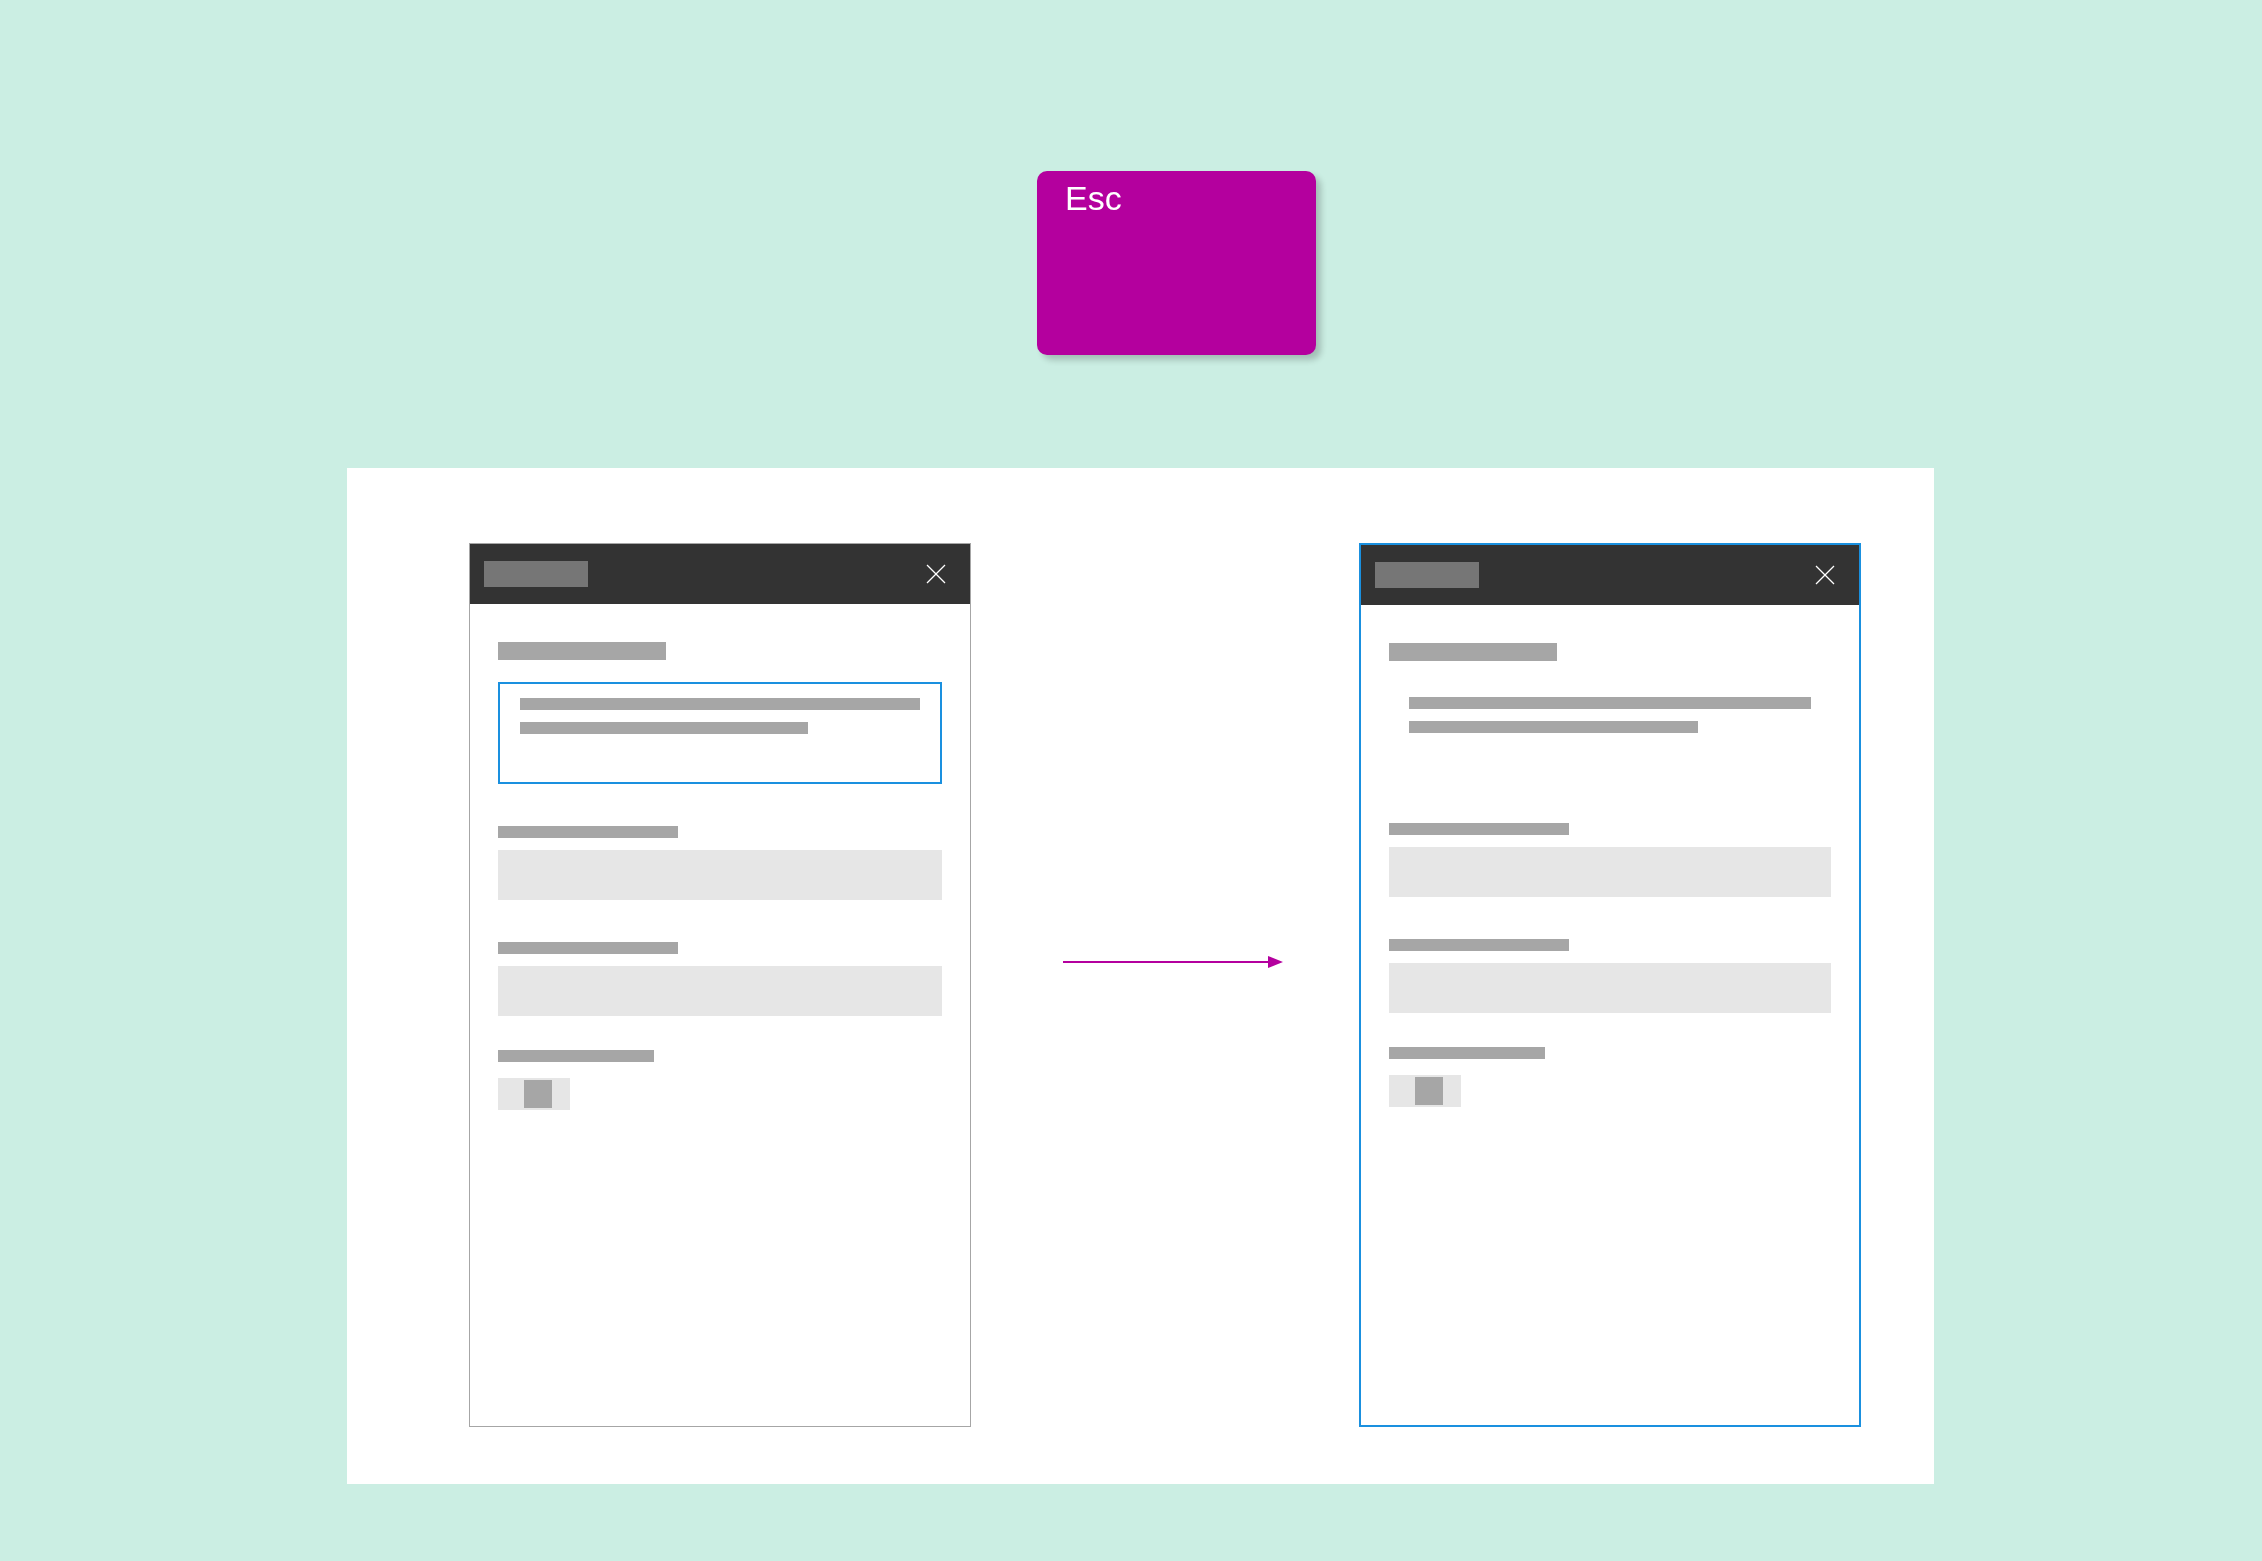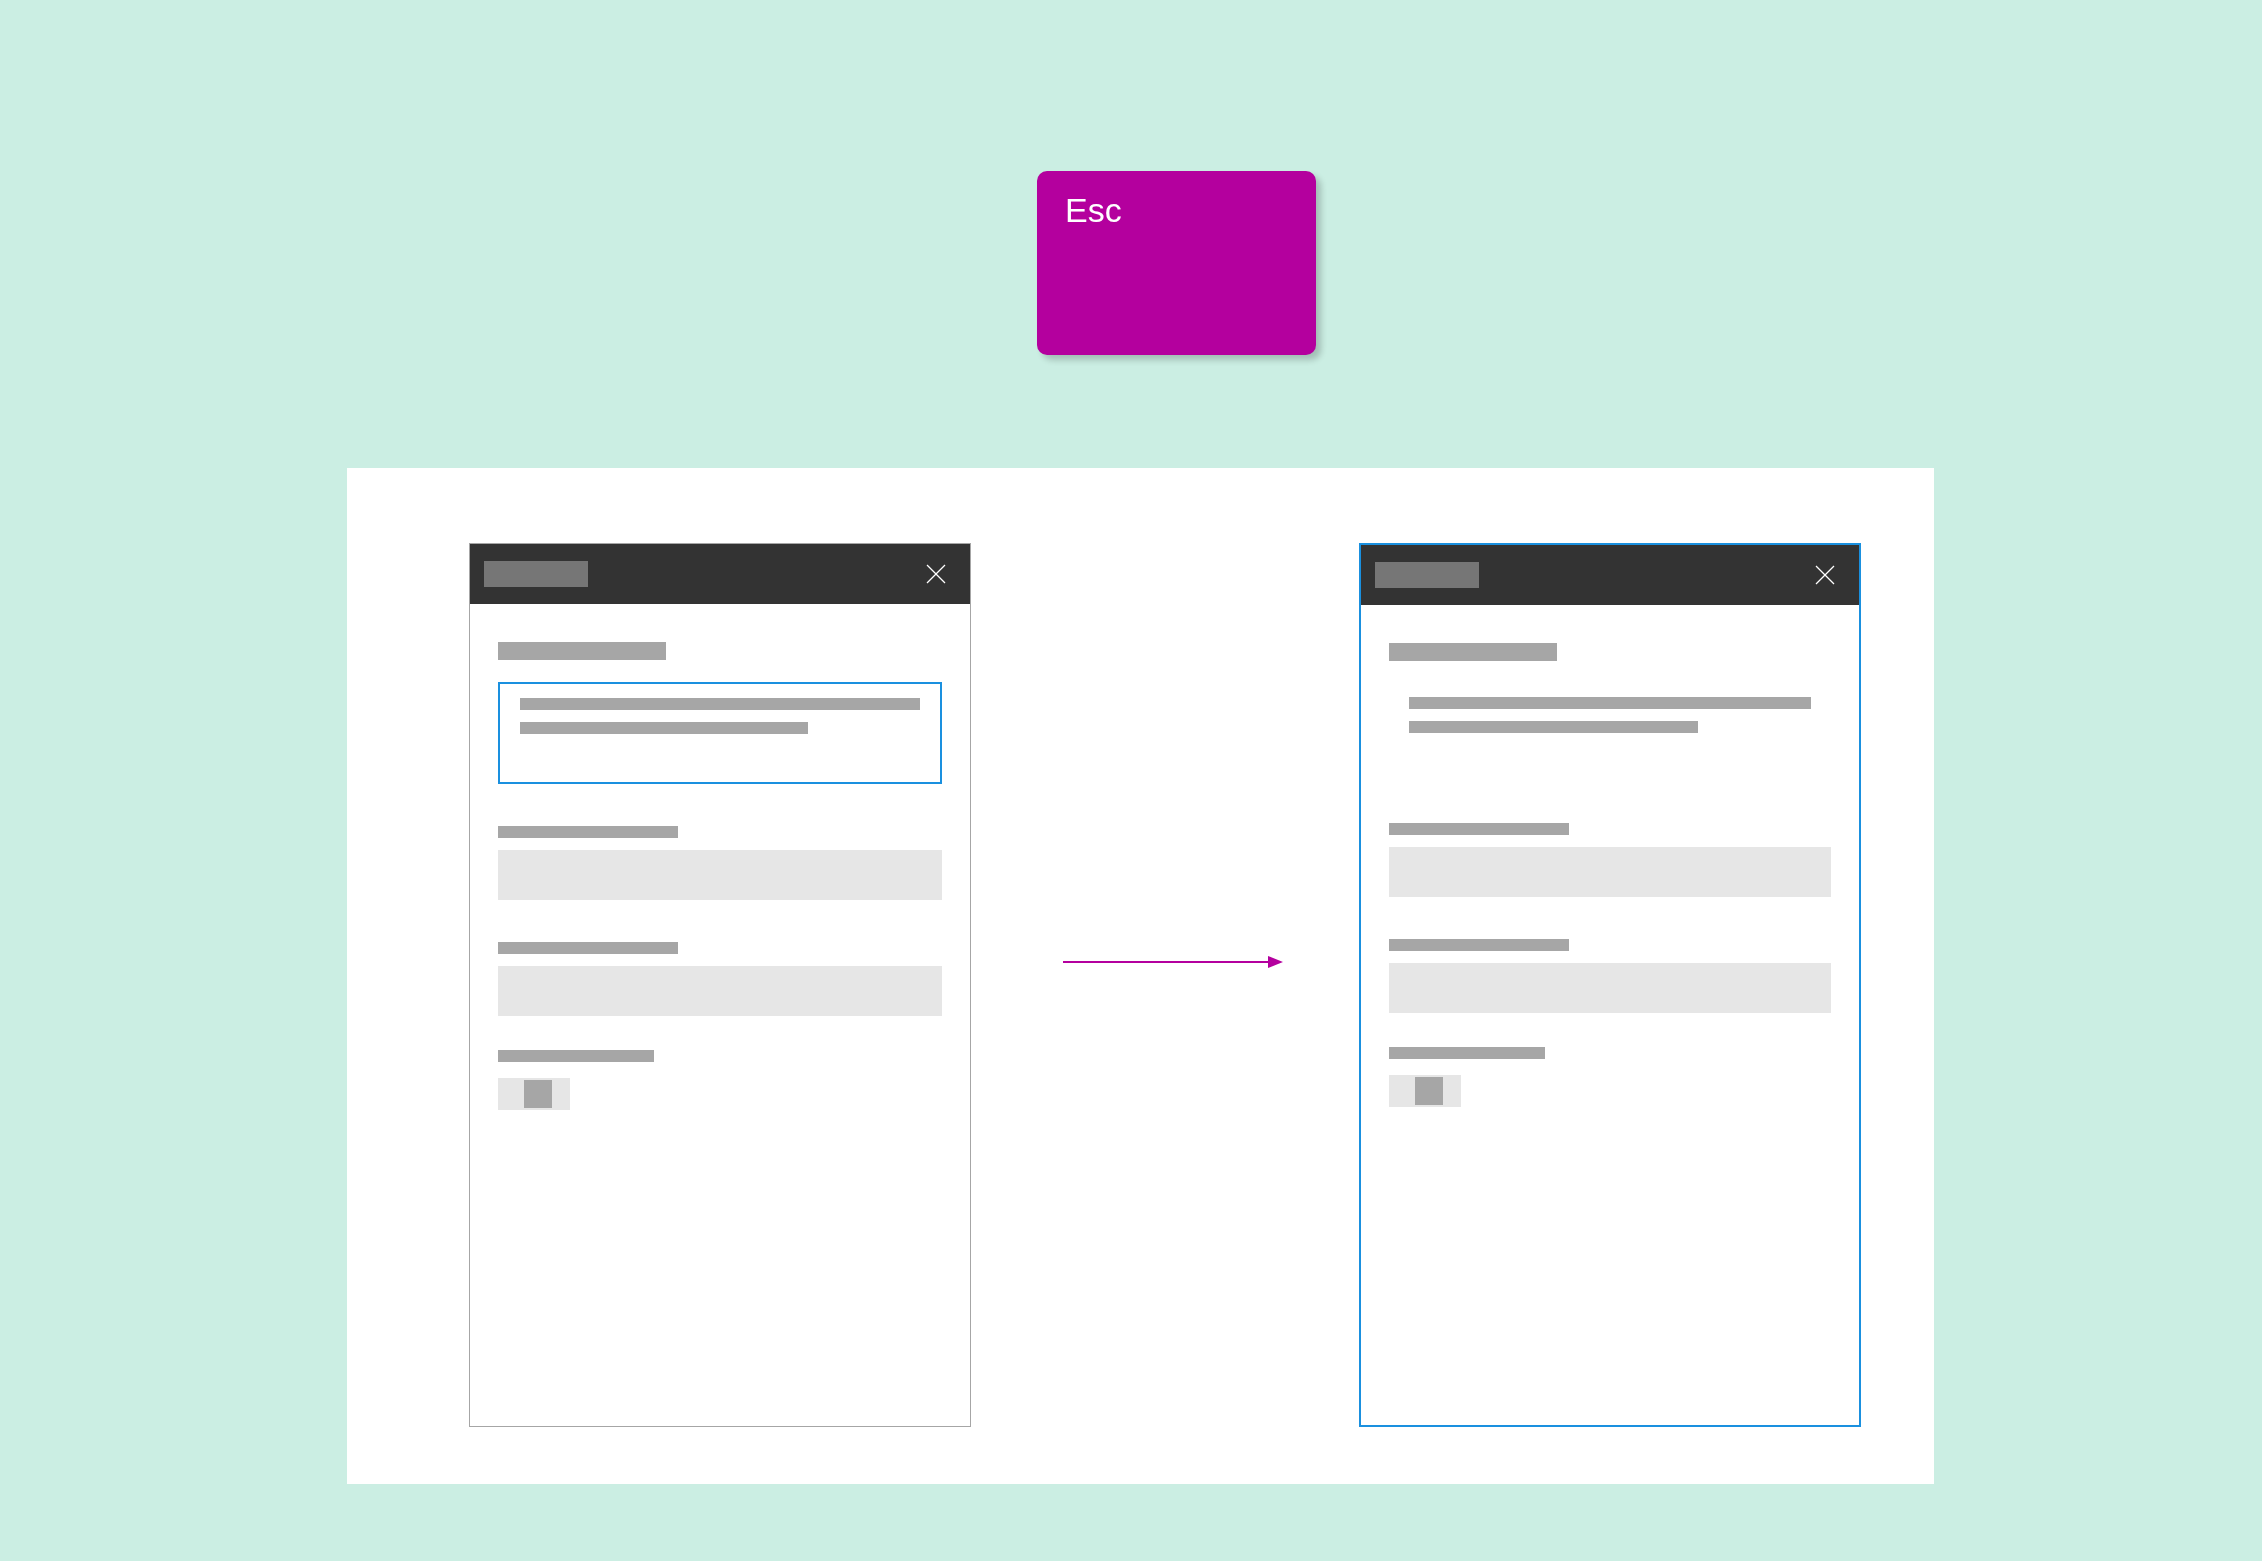--- a/index.html
+++ b/index.html
@@ -19,21 +19,21 @@
     position: absolute;
     left: 1037px;
     top: 171px;
     width: 279px;
     height: 184px;
     background: #b4009e;
     border-radius: 10px;
     box-shadow: 5px 5px 6px rgba(0,0,0,0.2);
     color: #fff;
     font-size: 34px;
-    padding: 20px 28px;
+    padding: 8px 28px;
   }
 
   
   .canvas {
     position: absolute;
     left: 347px;
     top: 468px;
     width: 1587px;
     height: 1016px;
     background: #ffffff;

